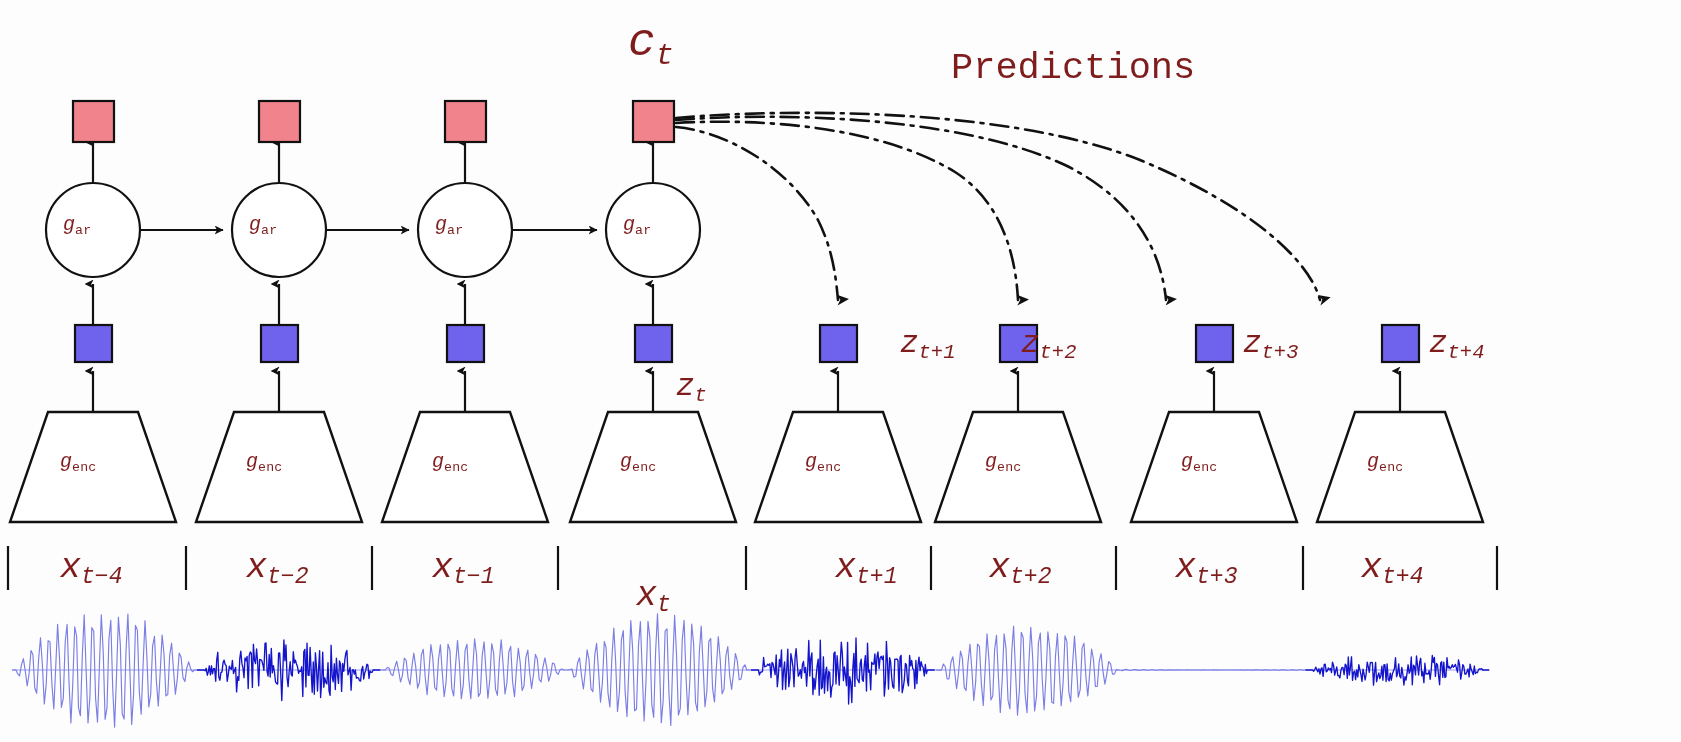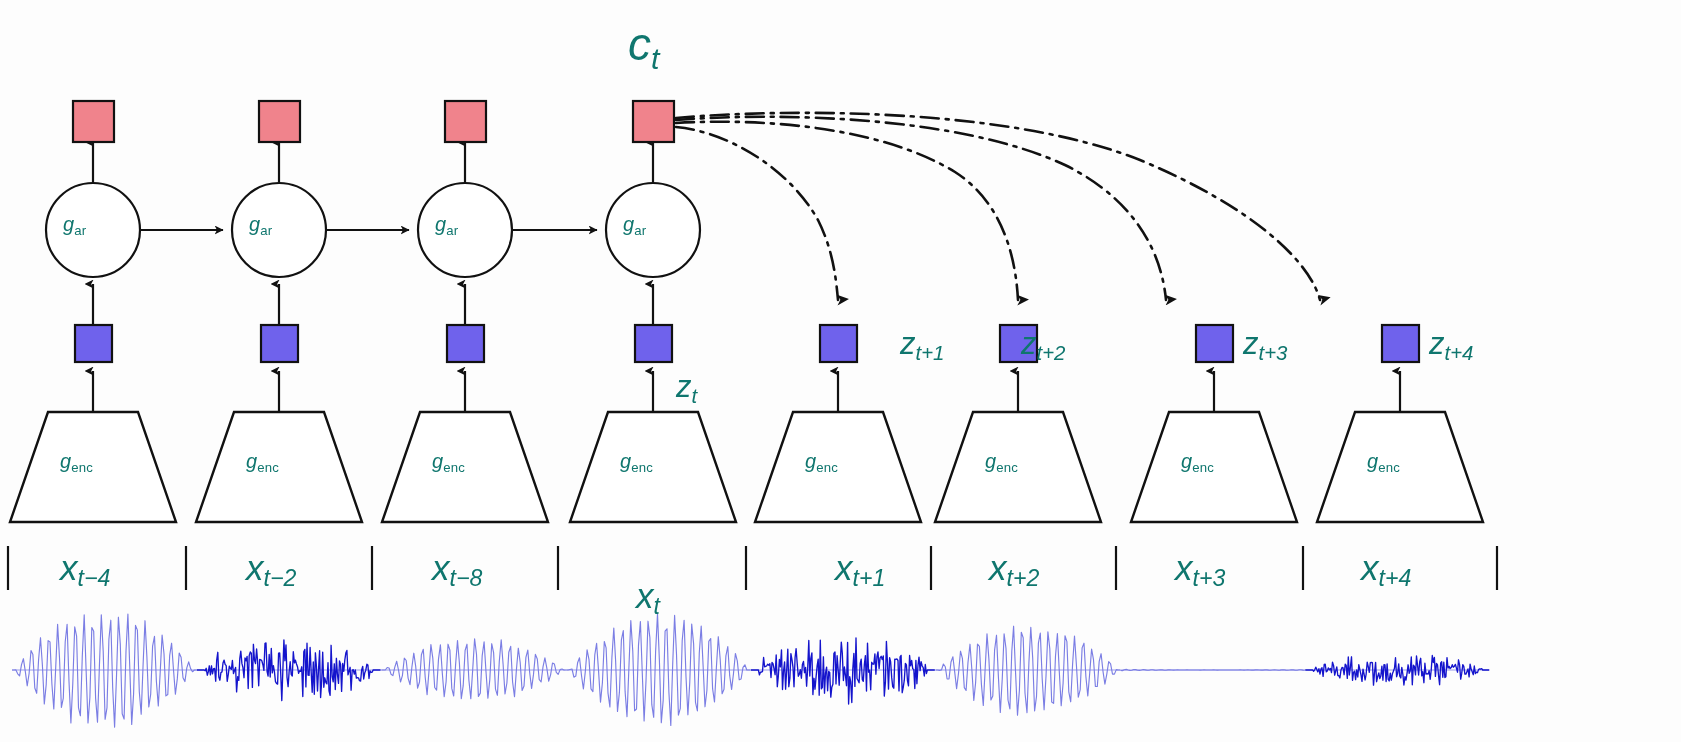--- a/index.html
+++ b/index.html
@@ -18,22 +18,22 @@
   }
   #diagram-svg {
     position: absolute;
     left: 0;
     top: 0;
     width: 1681px;
     height: 742px;
   }
   .lbl {
     position: absolute;
-    color: #0f766e;
-    font-family: Liberation Sans, sans-serif;
+    color: #7f1d1d;
+    font-family: Liberation Mono, monospace;
     white-space: nowrap;
     user-select: none;
   }
   .mathvar {
     font-style: italic;
   }
   .sub {
     font-size: 0.66em;
     font-style: normal;
     vertical-align: -0.28em;
@@ -174,20 +174,21 @@
         <path d="M935.8,670.0 L937.6,670.0 L939.5,670.4 L941.5,669.9 L943.4,664.0 L945.3,666.8 L947.1,679.0 L949.0,678.9 L951.0,662.0 L952.9,656.8 L954.8,672.9 L956.6,688.7 L958.5,673.2 L960.5,651.2 L962.4,658.4 L964.3,687.6 L966.1,690.4 L968.0,662.3 L970.0,644.2 L971.9,670.2 L973.8,700.4 L975.6,682.8 L977.5,644.0 L979.4,646.3 L981.4,684.1 L983.3,705.4 L985.1,669.8 L987.0,633.9 L988.9,659.1 L990.9,700.0 L992.8,696.1 L994.6,650.1 L996.5,635.2 L998.4,676.7 L1000.3,712.4 L1002.3,678.0 L1004.1,633.8 L1006.0,648.4 L1008.0,700.0 L1009.9,709.0 L1011.8,651.2 L1013.6,626.2 L1015.5,671.3 L1017.5,715.1 L1019.4,690.3 L1021.3,632.3 L1023.2,637.7 L1025.0,693.0 L1027.0,712.6 L1028.9,662.7 L1030.8,627.3 L1032.7,658.0 L1034.6,710.9 L1036.5,696.4 L1038.4,643.2 L1040.3,633.0 L1042.2,678.7 L1044.1,709.8 L1046.0,676.2 L1047.9,631.8 L1049.8,648.8 L1051.7,702.0 L1053.6,703.4 L1055.5,656.0 L1057.4,633.6 L1059.3,671.8 L1061.2,705.6 L1063.1,683.2 L1065.0,635.8 L1066.9,641.6 L1068.8,691.8 L1070.7,701.8 L1072.6,664.1 L1074.5,636.1 L1076.4,664.8 L1078.3,697.2 L1080.2,689.7 L1082.1,647.9 L1084.0,643.2 L1085.9,676.7 L1087.8,695.9 L1089.7,673.3 L1091.6,649.0 L1093.5,659.7 L1095.4,686.4 L1097.3,686.5 L1099.2,661.4 L1101.1,653.7 L1103.0,671.3 L1104.9,684.2 L1106.8,674.1 L1108.7,661.5 L1110.6,663.8 L1112.5,674.1 L1114.4,674.1 L1116.3,669.6 L1118.2,670.0 L1120.1,670.0" fill="none" stroke="#7b7ee4" stroke-width="1.15" stroke-linejoin="round"></path>
         <path d="M1120.5,670.5 L1122.4,670.6 L1124.3,669.8 L1126.2,669.4 L1128.1,670.0 L1130.0,670.5 L1131.9,670.2 L1133.8,669.5 L1135.7,669.6 L1137.6,670.3 L1139.5,670.4 L1141.4,670.0 L1143.3,669.5 L1145.2,669.9 L1147.1,670.3 L1149.0,670.2 L1150.9,669.8 L1152.8,669.7 L1154.7,670.1 L1156.6,670.3 L1158.5,670.0 L1160.4,669.7 L1162.3,669.9 L1164.2,670.2 L1166.1,670.2 L1168.0,669.9 L1169.9,669.8 L1171.8,670.0 L1173.7,670.1 L1175.6,670.0 L1177.5,669.9 L1179.4,670.0 L1181.3,670.0 L1183.2,670.0 L1185.1,670.0 L1187.0,669.9 L1188.9,670.0 L1190.8,670.0 L1192.7,670.0 L1194.6,670.0 L1196.5,670.0 L1198.4,670.0 L1200.3,670.1 L1202.2,670.0 L1204.1,669.9 L1206.0,670.0 L1207.9,670.0 L1209.8,670.0 L1211.7,670.0 L1213.6,669.9 L1215.5,670.0 L1217.4,670.1 L1219.3,670.0 L1221.2,670.0 L1223.1,670.0 L1225.0,670.0 L1226.9,670.0 L1228.8,670.0 L1230.7,670.0 L1232.6,670.0 L1234.5,670.0 L1236.4,670.0 L1238.3,670.0 L1240.2,669.9 L1242.1,670.0 L1244.0,670.1 L1245.9,670.0 L1247.8,669.9 L1249.7,670.0 L1251.6,670.1 L1253.5,670.1 L1255.4,669.9 L1257.3,669.9 L1259.2,670.0 L1261.1,670.1 L1263.0,670.1 L1264.9,669.9 L1266.8,669.9 L1268.7,670.1 L1270.6,670.2 L1272.5,670.0 L1274.4,669.8 L1276.3,670.0 L1278.2,670.2 L1280.1,670.1 L1282.0,669.8 L1283.9,669.8 L1285.8,670.1 L1287.7,670.2 L1289.6,670.0 L1291.5,669.7 L1293.4,669.9 L1295.3,670.2 L1297.2,670.2 L1299.1,669.8 L1301.0,669.7 L1302.9,670.1 L1304.8,670.3" fill="none" stroke="#7b7ee4" stroke-width="1.15" stroke-linejoin="round"></path>
         <path d="M1305.3,670.0 L1306.3,670.0 L1307.3,670.0 L1308.4,670.0 L1309.5,670.0 L1310.5,670.0 L1311.5,670.0 L1312.6,670.0 L1313.7,671.2 L1314.7,669.8 L1315.8,667.2 L1316.8,669.4 L1317.8,671.9 L1318.9,668.6 L1320.0,674.1 L1321.0,668.9 L1322.0,667.8 L1323.1,676.4 L1324.2,664.5 L1325.2,664.2 L1326.3,671.8 L1327.3,670.9 L1328.3,667.9 L1329.4,669.9 L1330.5,668.5 L1331.5,672.5 L1332.5,662.1 L1333.6,665.6 L1334.7,675.2 L1335.7,670.9 L1336.8,667.0 L1337.8,675.5 L1338.8,675.6 L1339.9,678.0 L1341.0,669.9 L1342.0,667.5 L1343.0,667.6 L1344.1,674.7 L1345.2,664.2 L1346.2,665.5 L1347.3,678.4 L1348.3,657.0 L1349.3,675.0 L1350.4,667.3 L1351.5,656.8 L1352.5,680.3 L1353.5,672.5 L1354.6,671.1 L1355.6,679.6 L1356.7,669.9 L1357.8,677.0 L1358.8,664.6 L1359.8,669.4 L1360.9,674.5 L1362.0,681.4 L1363.0,669.1 L1364.0,673.7 L1365.1,680.0 L1366.1,674.5 L1367.2,662.2 L1368.3,666.8 L1369.3,672.3 L1370.3,662.7 L1371.4,662.4 L1372.4,662.6 L1373.5,685.1 L1374.5,672.9 L1375.6,662.4 L1376.6,681.7 L1377.7,676.5 L1378.8,672.9 L1379.8,678.6 L1380.8,676.0 L1381.9,666.2 L1382.9,680.2 L1384.0,664.6 L1385.0,665.0 L1386.1,681.5 L1387.1,663.9 L1388.2,679.5 L1389.2,681.0 L1390.3,673.1 L1391.3,680.2 L1392.4,673.8 L1393.4,671.3 L1394.5,668.1 L1395.5,657.7 L1396.6,676.7 L1397.6,673.4 L1398.7,663.9 L1399.7,676.0 L1400.8,678.0 L1401.8,667.4 L1402.9,674.5 L1403.9,685.0 L1405.0,676.7 L1406.0,680.1 L1407.1,672.9 L1408.1,664.8 L1409.2,673.3 L1410.2,671.0 L1411.3,657.0 L1412.3,684.8 L1413.4,665.2 L1414.4,666.4 L1415.5,674.9 L1416.5,656.0 L1417.6,665.9 L1418.6,675.0 L1419.7,661.9 L1420.7,658.3 L1421.8,675.9 L1422.8,671.6 L1423.9,682.7 L1424.9,663.2 L1426.0,674.1 L1427.0,673.7 L1428.1,674.1 L1429.1,670.6 L1430.2,679.3 L1431.2,670.2 L1432.3,655.5 L1433.3,662.5 L1434.4,657.5 L1435.4,676.4 L1436.5,663.4 L1437.5,664.8 L1438.6,676.0 L1439.6,684.7 L1440.7,662.9 L1441.7,661.8 L1442.8,677.3 L1443.8,662.2 L1444.9,677.5 L1445.9,676.7 L1447.0,657.6 L1448.0,668.0 L1449.1,666.4 L1450.1,668.6 L1451.2,667.6 L1452.3,664.7 L1453.3,667.2 L1454.3,666.3 L1455.4,664.4 L1456.5,668.4 L1457.5,672.2 L1458.5,659.8 L1459.6,664.9 L1460.7,679.1 L1461.7,673.4 L1462.8,664.7 L1463.8,666.3 L1464.9,674.1 L1465.9,674.2 L1467.0,671.5 L1468.0,669.0 L1469.1,676.9 L1470.1,664.1 L1471.2,669.3 L1472.2,671.8 L1473.3,674.7 L1474.3,666.0 L1475.4,673.6 L1476.4,672.1 L1477.5,672.6 L1478.5,669.6 L1479.6,668.9 L1480.6,669.2 L1481.7,668.6 L1482.7,670.0 L1483.8,670.0 L1484.8,670.0 L1485.9,670.0 L1486.9,670.0 L1488.0,670.0 L1489.0,670.0" fill="none" stroke="#1414cc" stroke-width="1.35" stroke-linejoin="round"></path>
       </g>
   </svg>
 
   <div class="lbl ct-label" style="left:628px; top:17px;">
     <span class="mathvar">c</span><span class="sub-italic">t</span>
   </div>
 
+  <div class="lbl predictions-label" style="left:951px; top:47px;">Predictions</div>
 
   <div class="lbl node-label" style="left:63px; top:213px;"><span class="mathvar">g</span><span class="sub">ar</span></div>
   <div class="lbl node-label" style="left:249px; top:213px;"><span class="mathvar">g</span><span class="sub">ar</span></div>
   <div class="lbl node-label" style="left:435px; top:213px;"><span class="mathvar">g</span><span class="sub">ar</span></div>
   <div class="lbl node-label" style="left:623px; top:213px;"><span class="mathvar">g</span><span class="sub">ar</span></div>
 
   <div class="lbl node-label" style="left:60px; top:450px;"><span class="mathvar">g</span><span class="sub">enc</span></div>
   <div class="lbl node-label" style="left:246px; top:450px;"><span class="mathvar">g</span><span class="sub">enc</span></div>
   <div class="lbl node-label" style="left:432px; top:450px;"><span class="mathvar">g</span><span class="sub">enc</span></div>
   <div class="lbl node-label" style="left:620px; top:450px;"><span class="mathvar">g</span><span class="sub">enc</span></div>
@@ -197,20 +198,20 @@
   <div class="lbl node-label" style="left:1367px; top:450px;"><span class="mathvar">g</span><span class="sub">enc</span></div>
 
   <div class="lbl z-label" style="left:676px; top:326px;margin-top:43px;"><span class="mathvar">z</span><span class="sub-italic">t</span></div>
   <div class="lbl z-label" style="left:900px; top:326px;"><span class="mathvar">z</span><span class="sub-italic">t+1</span></div>
   <div class="lbl z-label" style="left:996px; top:326px;margin-left:25px;"><span class="mathvar">z</span><span class="sub-italic">t+2</span></div>
   <div class="lbl z-label" style="left:1243px; top:326px;"><span class="mathvar">z</span><span class="sub-italic">t+3</span></div>
   <div class="lbl z-label" style="left:1429px; top:326px;"><span class="mathvar">z</span><span class="sub-italic">t+4</span></div>
 
   <div class="lbl x-label" style="left:60px; top:548px;"><span class="mathvar">x</span><span class="sub-italic">t−4</span></div>
   <div class="lbl x-label" style="left:246px; top:548px;"><span class="mathvar">x</span><span class="sub-italic">t−2</span></div>
-  <div class="lbl x-label" style="left:432px; top:548px;"><span class="mathvar">x</span><span class="sub-italic">t−8</span></div>
+  <div class="lbl x-label" style="left:432px; top:548px;"><span class="mathvar">x</span><span class="sub-italic">t−1</span></div>
   <div class="lbl x-label" style="left:636px; top:576px;"><span class="mathvar">x</span><span class="sub-italic">t</span></div>
   <div class="lbl x-label" style="left:803px; top:548px;margin-left:32px;"><span class="mathvar">x</span><span class="sub-italic">t+1</span></div>
   <div class="lbl x-label" style="left:989px; top:548px;"><span class="mathvar">x</span><span class="sub-italic">t+2</span></div>
   <div class="lbl x-label" style="left:1175px; top:548px;"><span class="mathvar">x</span><span class="sub-italic">t+3</span></div>
   <div class="lbl x-label" style="left:1361px; top:548px;"><span class="mathvar">x</span><span class="sub-italic">t+4</span></div>
 
 </div>
 
 </body></html>

